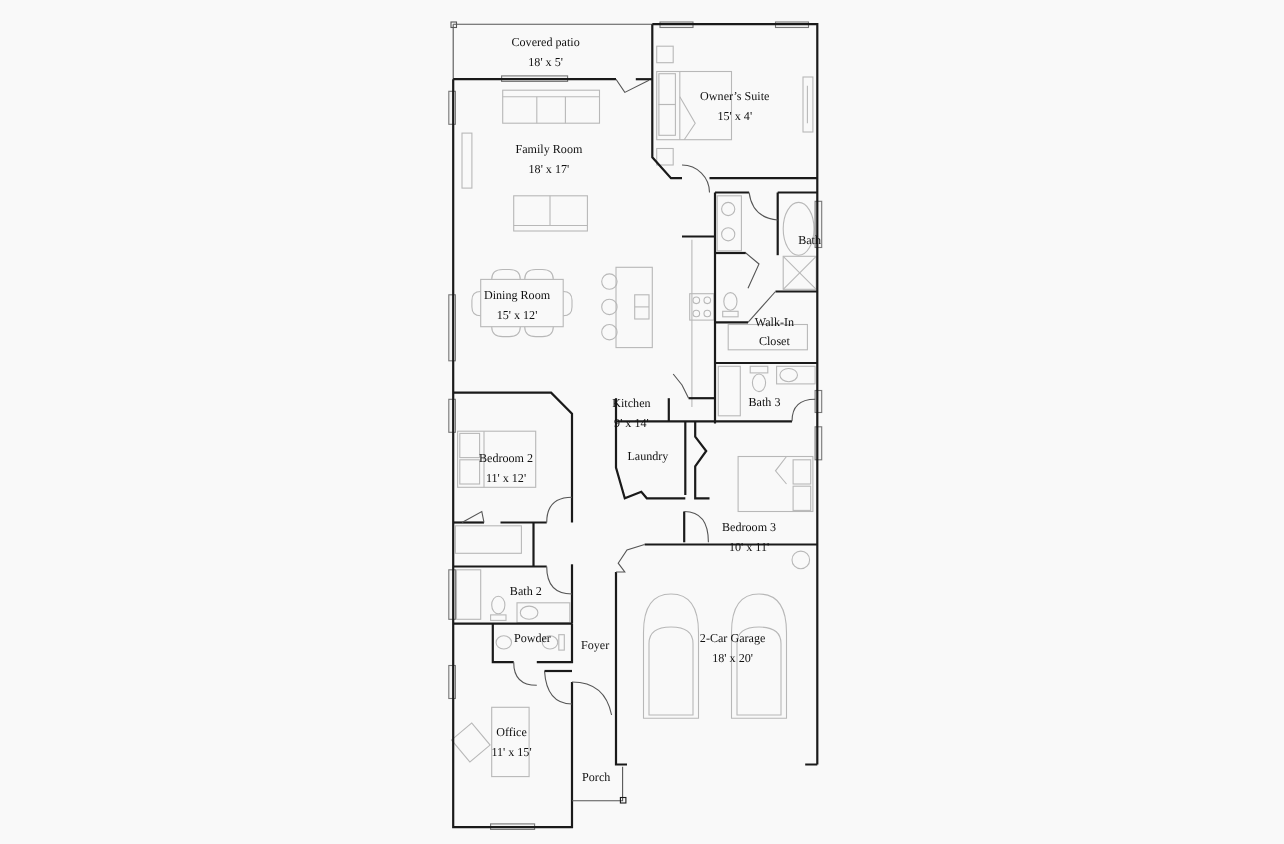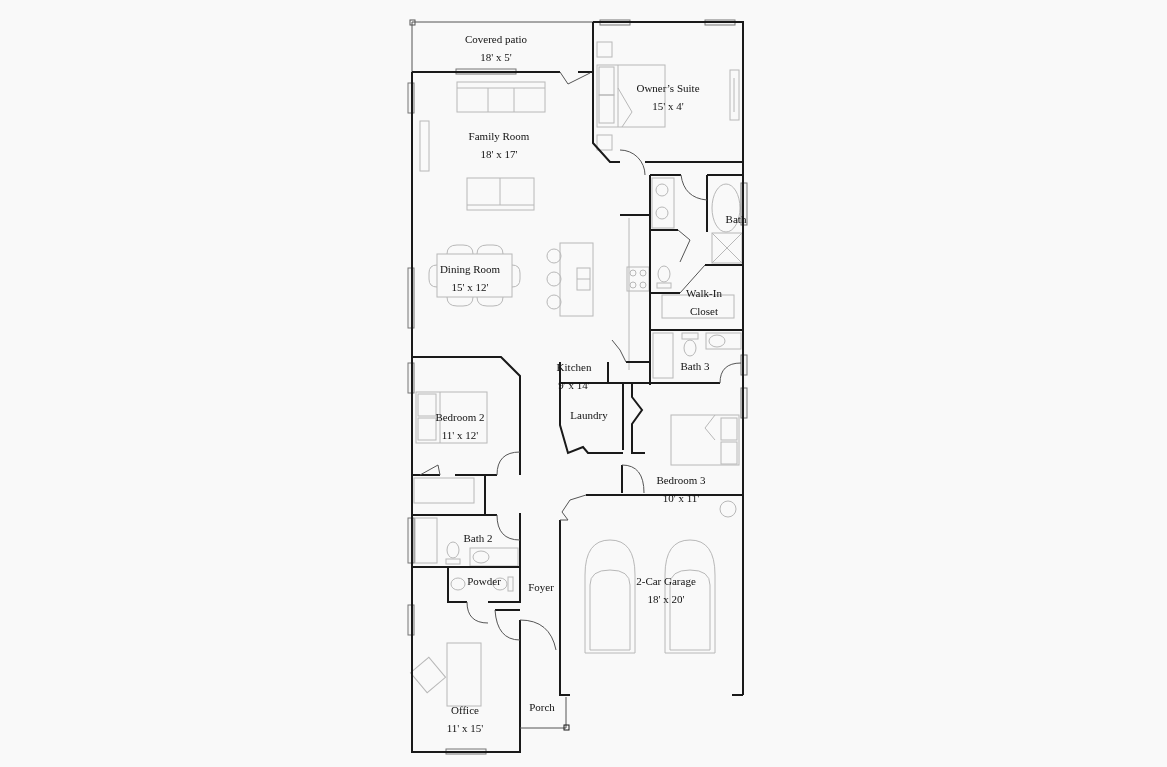--- a/index.html
+++ b/index.html
@@ -250,19 +250,19 @@
 <div class="label" style="left:646px;top:572px;margin-left:20px;">
   <div>2-Car Garage</div>
   <div>18' x 20'</div>
 </div>
 <div class="label" style="left:541px;top:578px;">
   <div>Foyer</div>
 </div>
 <div class="label" style="left:484px;top:572px;">
   <div>Powder</div>
 </div>
-<div class="label" style="left:465px;top:657px;margin-top:44px;">
+<div class="label" style="left:465px;top:657px;">
   <div>Office</div>
   <div>11' x 15'</div>
 </div>
 <div class="label" style="left:542px;top:698px;">
   <div>Porch</div>
 </div>
 
 </body></html>

